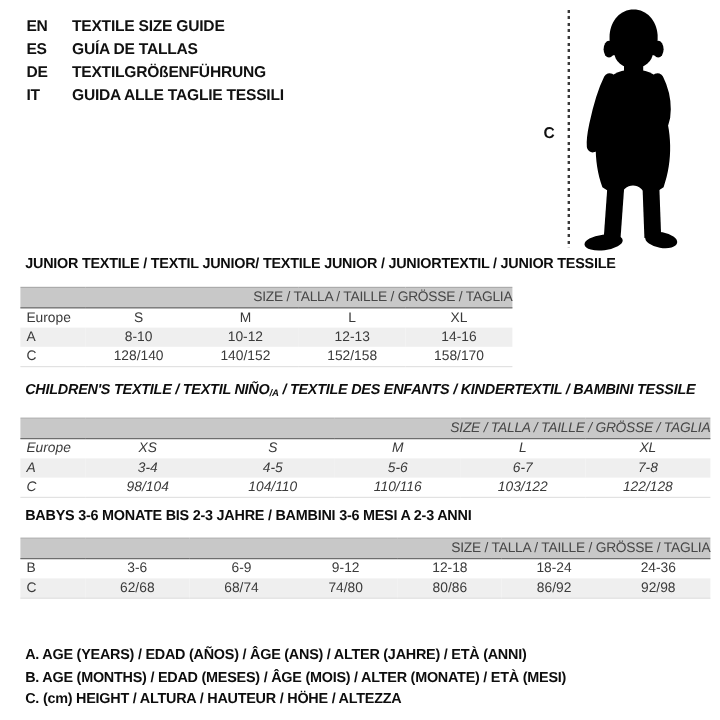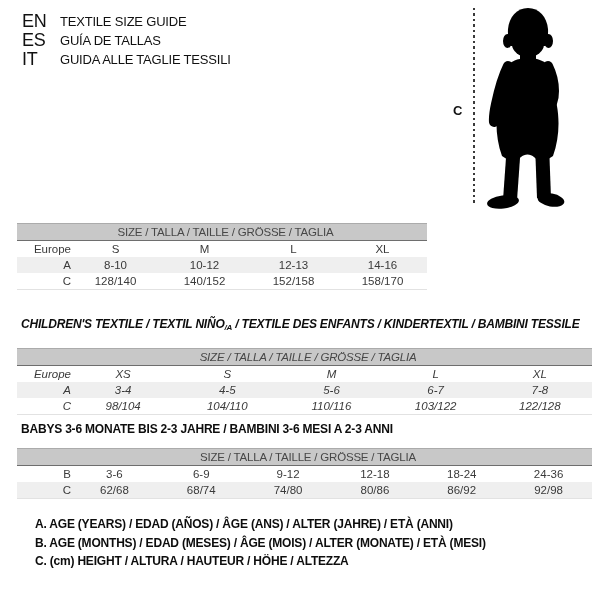--- a/index.html
+++ b/index.html
@@ -4,72 +4,76 @@
 <style>
   html,body{margin:0;padding:0;background:#fff;}
   .canvas{
     position:relative;width:600px;height:600px;background:#ffffff;
     font-family:"Liberation Sans","DejaVu Sans",sans-serif;color:#111;
     overflow:hidden;
   }
   
   .lang{position:absolute;left:22px;top:12px;}
   .lang-row{display:flex;height:19px;align-items:center;}
-  .lang-code{width:38px;font-weight:normal;font-size:18px;letter-spacing:-0.2px;}
-  .lang-label{font-weight:normal;font-size:13px;letter-spacing:-0.2px;white-space:nowrap;text-align:right;}
+  .lang-code{width:38px;font-weight:bold;font-size:13px;letter-spacing:-0.2px;}
+  .lang-label{font-weight:bold;font-size:13px;letter-spacing:-0.2px;white-space:nowrap;text-align:right;}
   
   .dash-line{
     position:absolute;left:473px;top:8px;width:2px;height:198px;
     background:repeating-linear-gradient(180deg,#3a3a3a 0 2.5px,transparent 2.5px 5.5px);
   }
   .height-label{position:absolute;left:453px;top:103px;font-weight:bold;font-size:13px;}
   .baby-svg{position:absolute;left:479px;top:4px;}
   
   .section{position:absolute;left:17px;}
   .section-heading{
     margin:0 0 0 4px;font-size:12px;font-weight:bold;color:#0d0d0d;
     line-height:16px;letter-spacing:-0.2px;white-space:nowrap;
   }
   .sub{font-size:8px;vertical-align:-2px;}
   .size-table{
     border-collapse:collapse;table-layout:fixed;width:100%;
     font-size:11.5px;color:#3a3a3a;margin-top:12px;
   }
   .size-table th{
-    background:#c8c8c8;text-align:center;font-weight:normal;color:#474747;
+    background:#c8c8c8;text-align:right;font-weight:normal;color:#474747;
     height:16px;padding:0 0 0 7px;font-size:11.5px;letter-spacing:-0.2px;
     border-top:1px solid #ababab;border-bottom:1px solid #6e6e6e;margin-left:18px;
   }
   .size-table td{height:16px;text-align:center;padding:0;white-space:nowrap;}
-  .size-table td.lbl{text-align:right;padding-left:5px;}
+  .size-table td.lbl{text-align:left;padding-left:5px;}
   .size-table tr.shaded{background:#efefef;}
   .size-table tbody tr:last-child td{border-bottom:1px solid #e2e2e2;}
   #junior-section{top:211px;width:410px;}
   #children-section{top:316px;width:575px;font-style:italic;}
   #babies-section{top:421px;width:575px;}
   #babies-section .size-table{margin-top:11px;}
   
-  .legend{position:absolute;left:21px;top:515px;margin-left:14px;}
+  .legend{position:absolute;left:21px;top:536px;}
   .legend-line{font-weight:bold;font-size:12px;line-height:18.5px;color:#0d0d0d;letter-spacing:-0.2px;white-space:nowrap;}
 </style>
 </head>
 <body>
 
 <div class="canvas">
 
   <div class="lang">
     <div class="lang-row">
       <span class="lang-code">EN</span>
       <span class="lang-label">TEXTILE SIZE GUIDE</span>
     </div>
     <div class="lang-row">
       <span class="lang-code">ES</span>
       <span class="lang-label">GUÍA DE TALLAS</span>
     </div>
     <div class="lang-row">
+      <span class="lang-code">DE</span>
+      <span class="lang-label">TEXTILGRÖßENFÜHRUNG</span>
+    </div>
+    <div class="lang-row">
       <span class="lang-code">IT</span>
       <span class="lang-label">GUIDA ALLE TAGLIE TESSILI</span>
     </div>
   </div>
 
   <div class="dash-line"></div>
   <div class="height-label">C</div>
   <svg class="baby-svg" width="96" height="206" viewBox="0 0 96 206" aria-hidden="true">
     <g fill="#000">
 
@@ -91,20 +95,21 @@
 
       <path d="M35,140 L31,196" fill="none" stroke="#000" stroke-width="14"></path>
       <path d="M63,140 L65,194" fill="none" stroke="#000" stroke-width="14"></path>
 
       <ellipse cx="24" cy="198" rx="16" ry="6.5" transform="rotate(-7 24 198)"></ellipse>
       <ellipse cx="72" cy="196" rx="13.5" ry="6.5" transform="rotate(10 72 196)"></ellipse>
     </g>
   </svg>
 
   <div class="section" id="junior-section">
+    <h2 class="section-heading">JUNIOR TEXTILE / TEXTIL JUNIOR/ TEXTILE JUNIOR / JUNIORTEXTIL / JUNIOR TESSILE</h2>
     <table class="size-table">
       <colgroup>
           <col style="width:54px">
           <col>
           <col>
           <col>
           <col>
         </colgroup>
       <thead>
         <tr>

